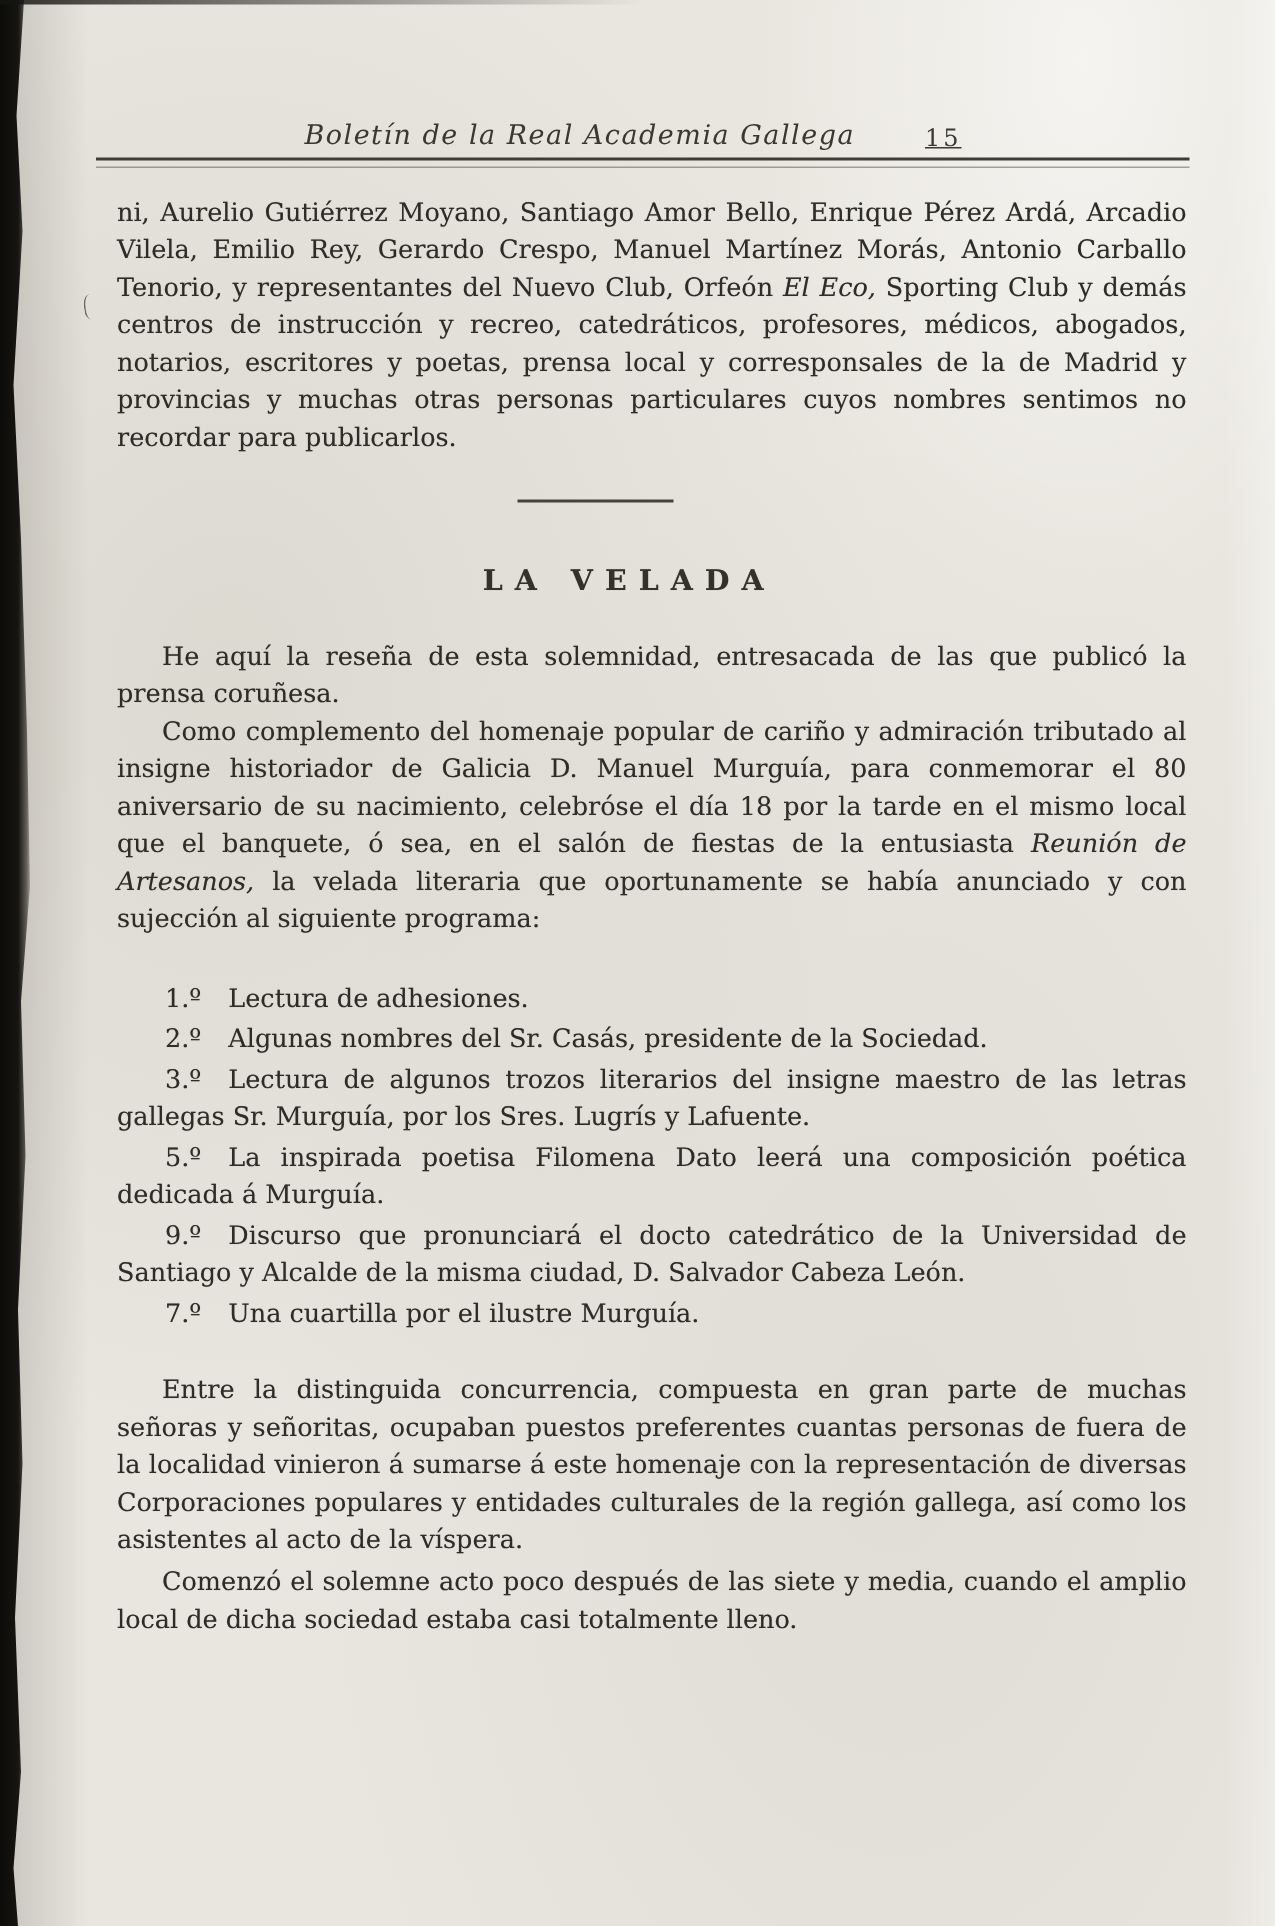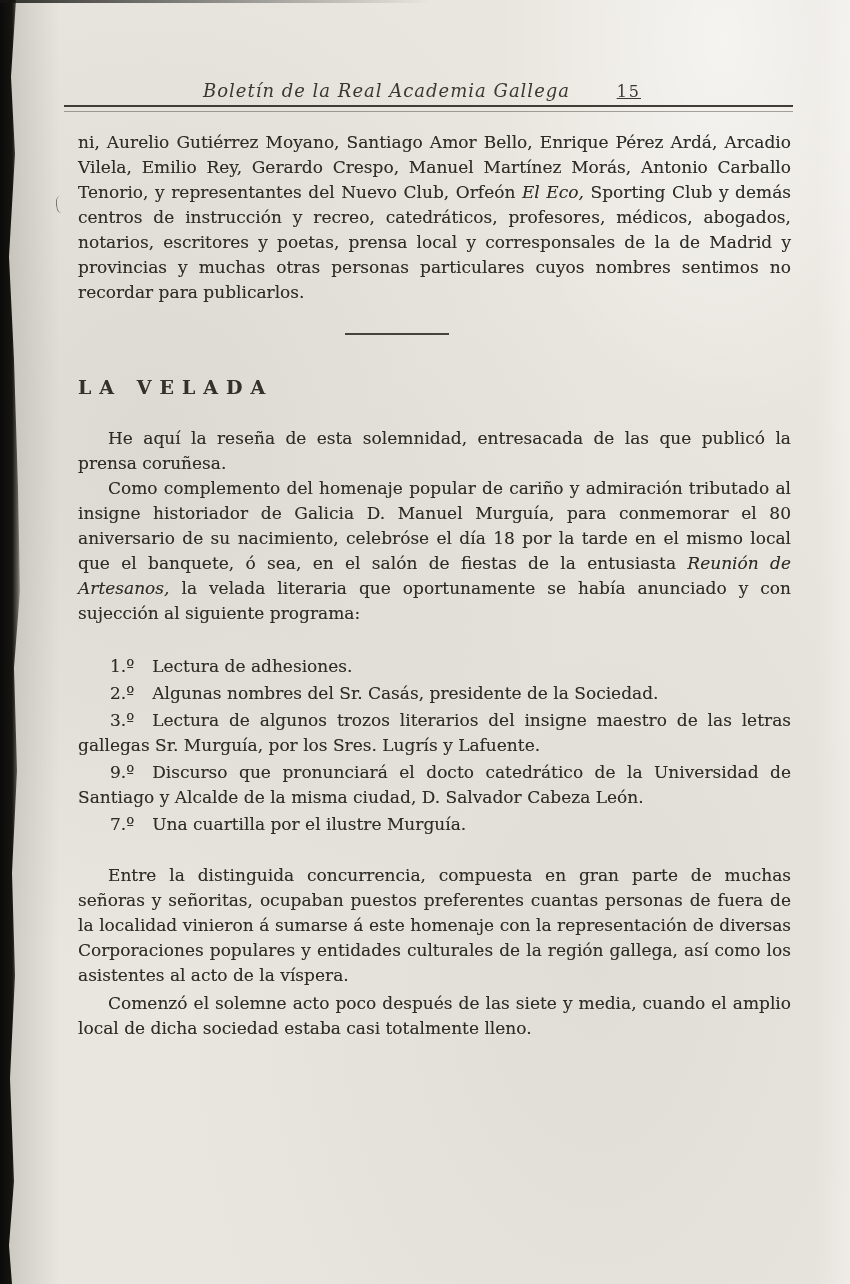--- a/index.html
+++ b/index.html
@@ -90,20 +90,21 @@
 
   .divider {
     width: 104px;
     height: 2px;
     background: #45433b;
     margin: 28px auto 0;
     transform: translateX(-38px);
   }
 
   .section-heading {
+    text-align: center;
     font-size: 19px;
     font-weight: 600;
     letter-spacing: 8px;
     margin: 40px 30px 26px 0;
     color: #33312a;
   }
 
   .program { margin-top: 28px; }
   .program-item { margin: 0 0 2px; text-indent: 32px; }
   .program-num { padding-right: 18px; }
@@ -135,20 +136,21 @@
     <h2 class="section-heading">LA VELADA</h2>
 
     <p class="para">He aquí la reseña de esta solemnidad, entresacada de las que publicó la prensa coruñesa.</p>
 
     <p class="para"><span>Como complemento del homenaje popular de cariño y admiración tributado al insigne historiador de Galicia D. Manuel Murguía, para conmemorar el 80 aniversario de su nacimiento, celebróse el día 18 por la tarde en el mismo local que el banquete, ó sea, en el salón de fiestas de la entusiasta </span><i>Reunión de Artesanos,</i><span> la velada literaria que oportunamente se había anunciado y con sujección al siguiente programa:</span></p>
 
     <div class="program">
       <p class="program-item"><span class="program-num">1.º</span><span>Lectura de adhesiones.</span></p>
       <p class="program-item"><span class="program-num">2.º</span><span>Algunas nombres del Sr. Casás, presidente de la Sociedad.</span></p>
       <p class="program-item"><span class="program-num">3.º</span><span>Lectura de algunos trozos literarios del insigne maestro de las letras gallegas Sr. Murguía, por los Sres. Lugrís y Lafuente.</span></p>
+      <p class="program-item"><span class="program-num">5.º</span><span>La inspirada poetisa Filomena Dato leerá una composición poética dedicada á Murguía.</span></p>
       <p class="program-item"><span class="program-num">9.º</span><span>Discurso que pronunciará el docto catedrático de la Universidad de Santiago y Alcalde de la misma ciudad, D. Salvador Cabeza León.</span></p>
       <p class="program-item"><span class="program-num">7.º</span><span>Una cuartilla por el ilustre Murguía.</span></p>
     </div>
 
     <div class="closing-block">
       <p class="para">Entre la distinguida concurrencia, compuesta en gran parte de muchas señoras y señoritas, ocupaban puestos preferentes cuantas personas de fuera de la localidad vinieron á sumarse á este homenaje con la representación de diversas Corporaciones populares y entidades culturales de la región gallega, así como los asistentes al acto de la víspera.</p>
       <p class="para">Comenzó el solemne acto poco después de las siete y media, cuando el amplio local de dicha sociedad estaba casi totalmente lleno.</p>
     </div>
 
   </main>

